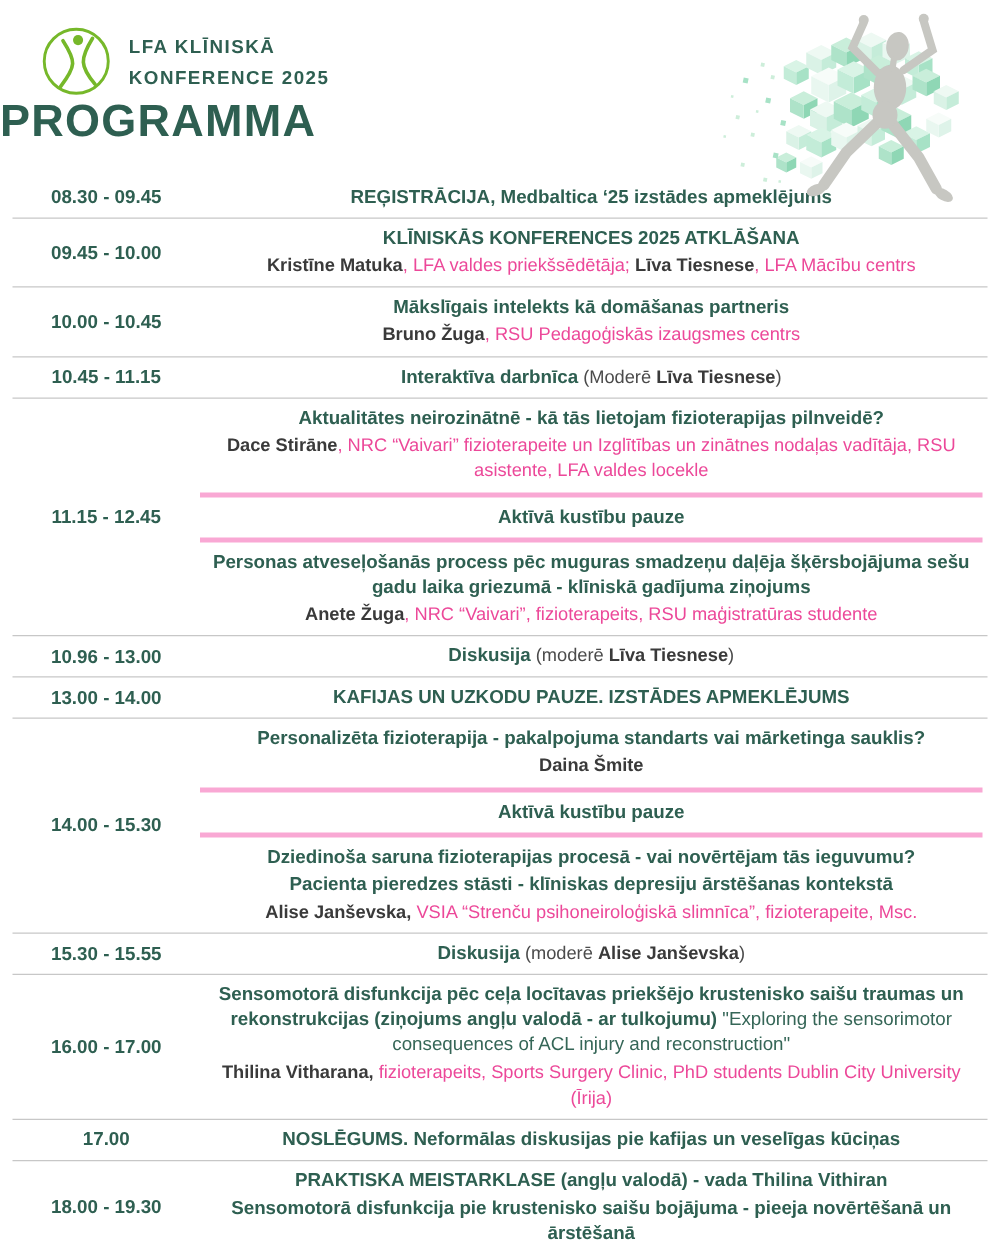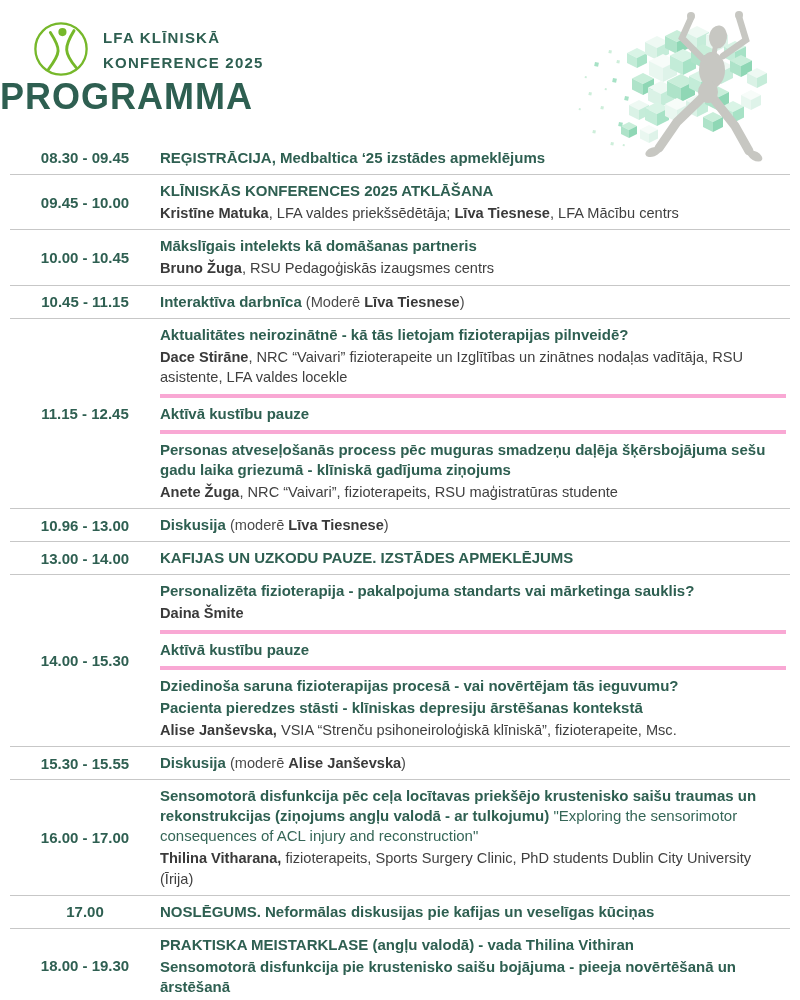--- a/index.html
+++ b/index.html
@@ -15,27 +15,27 @@
               color:#2e5f51;font-weight:bold;font-size:36px;letter-spacing:1px;}
   .deco{position:absolute;right:0;top:0;width:235px;height:172px;}
 
   
   .schedule{padding:0 10px;}
   .row{display:flex;align-items:center;padding:0;}
   .row + .row{border-top:1px solid #c7c7c7;}
   .time{width:150px;flex-shrink:0;text-align:center;font-weight:bold;
         color:#2e5f51;font-size:15px;}
   .content{flex:1;padding-right:4px;min-width:0;}
-  .session{padding:6px 0;}
+  .session{padding:6px 0;text-align:center;}
   .session + .session{border-top:4px solid #f9a8d4;}
   .line{margin:0;line-height:1.33;font-size:15px;}
   .line + .line{margin-top:2px;}
   .seg-title{color:#2e5f51;font-weight:bold;}
   .seg-name{color:#3a3a3a;font-weight:bold;font-size:14.6px;}
-  .seg-plain{color:#404040;font-weight:normal;font-size:14.6px;}
+  .seg-plain{color:#ec4899;font-weight:normal;font-size:14.6px;}
   .seg-dark{color:#4b4b4b;font-weight:normal;font-size:14.6px;}
   .seg-quote{color:#356657;font-weight:normal;}
 </style>
 </head>
 <body>
 
 <div class="page">
 
   <div class="header">
 
@@ -242,21 +242,21 @@
           <div class="session">
             <p class="line"><span class="seg-title">Personalizēta fizioterapija - pakalpojuma standarts vai mārketinga sauklis?</span></p>
             <p class="line"><span class="seg-name">Daina Šmite</span></p>
           </div>
           <div class="session">
             <p class="line"><span class="seg-title">Aktīvā kustību pauze</span></p>
           </div>
           <div class="session">
             <p class="line"><span class="seg-title">Dziedinoša saruna fizioterapijas procesā - vai novērtējam tās ieguvumu?</span></p>
             <p class="line"><span class="seg-title">Pacienta pieredzes stāsti - klīniskas depresiju ārstēšanas kontekstā</span></p>
-            <p class="line"><span class="seg-name">Alise Janševska,</span><span class="seg-plain"> VSIA “Strenču psihoneiroloģiskā klīniskā”, fizioterapeite, Msc.</span></p>
+            <p class="line"><span class="seg-name">Alise Janševska,</span><span class="seg-plain"> VSIA “Strenču psihoneiroloģiskā slimnīca”, fizioterapeite, Msc.</span></p>
           </div>
         </div>
       </div>
       <div class="row">
         <div class="time">15.30 - 15.55</div>
         <div class="content">
           <div class="session">
             <p class="line"><span class="seg-title">Diskusija</span><span class="seg-dark"> (moderē </span><span class="seg-name">Alise Janševska</span><span class="seg-dark">)</span></p>
           </div>
         </div>

